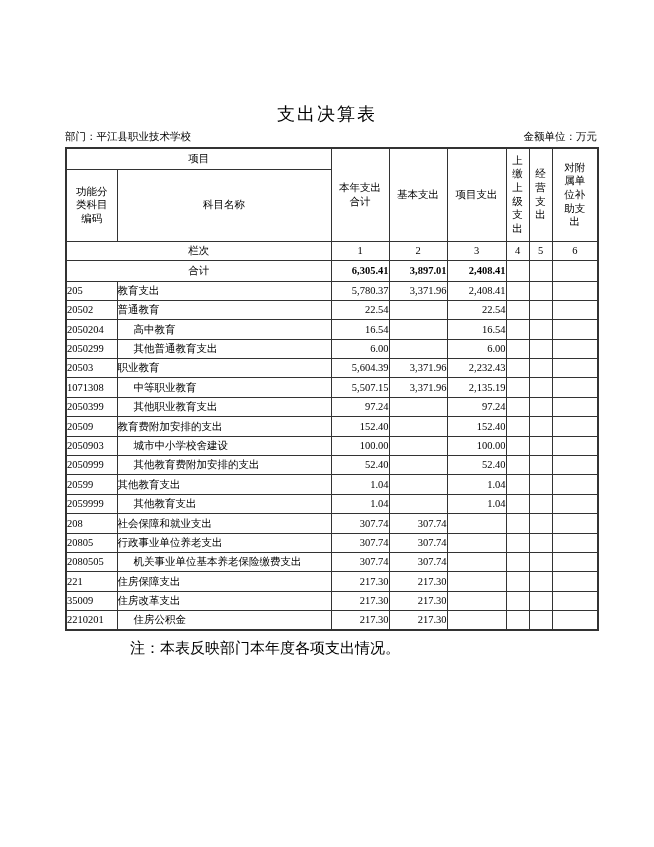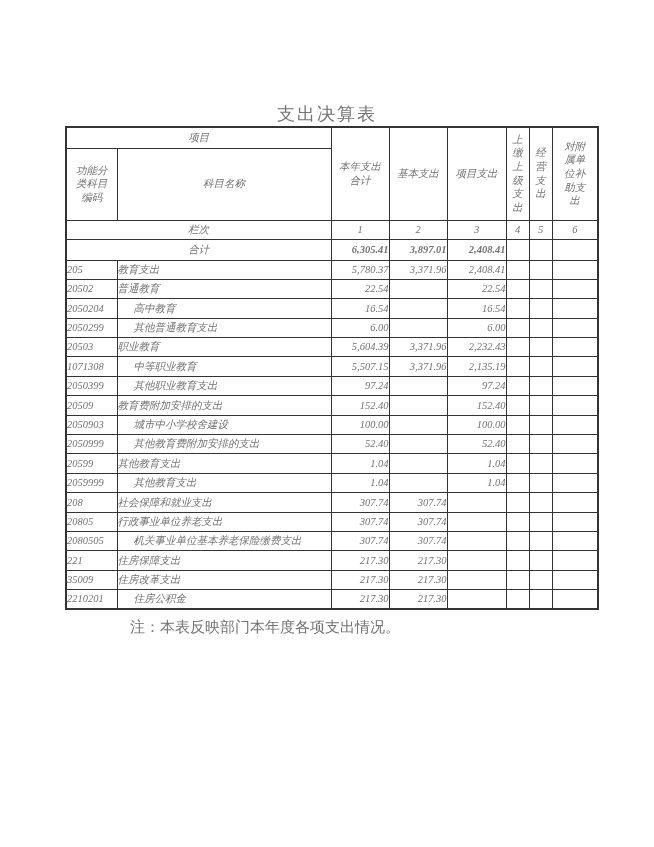--- a/index.html
+++ b/index.html
@@ -1,21 +1,21 @@
 <!DOCTYPE html>
 <html><head>
 <meta charset="utf-8">
 <style>
   html,body { margin:0; padding:0; background:#ffffff; }
   .page {
     position:relative;
     width:654px; height:847px;
     background:#ffffff;
     font-family:"Liberation Serif","DejaVu Serif",serif;
-    color:#737373;
+    color:#000000;
     overflow:hidden;
   }
   .doc-title {
     padding-top:102px;
     text-align:center;
     font-size:18px;
     letter-spacing:2px;
   }
   .content { margin-left:65px; width:532px; }
   .table-code-line {
@@ -28,21 +28,20 @@
     justify-content:space-between;
     font-size:10.5px;
     margin:4px 0 3px 0;
   }
   table.report {
     width:532px;
     border-collapse:collapse;
     table-layout:fixed;
     border:2px solid #333;
     font-size:10.5px;
-    font-style:italic;
   }
   table.report th, table.report td {
     border:1px solid #333;
     font-weight:normal;
     padding:0;
     line-height:1.3;
     overflow:hidden;
   }
   col.c-code { width:51px; }
   col.c-name { width:214px; }
@@ -80,20 +79,24 @@
 </style>
 </head>
 <body>
 
 <div class="page">
 
   <div class="doc-title">支出决算表</div>
 
   <div class="content">
 
+    <div class="dept-line">
+      <span>部门：平江县职业技术学校</span>
+      <span>金额单位：万元</span>
+    </div>
 
     <table class="report">
       <colgroup>
         <col class="c-code">
           <col class="c-name">
           <col class="c-total">
           <col class="c-basic">
         <col class="c-proj">
           <col class="c-upper">
           <col class="c-oper">

